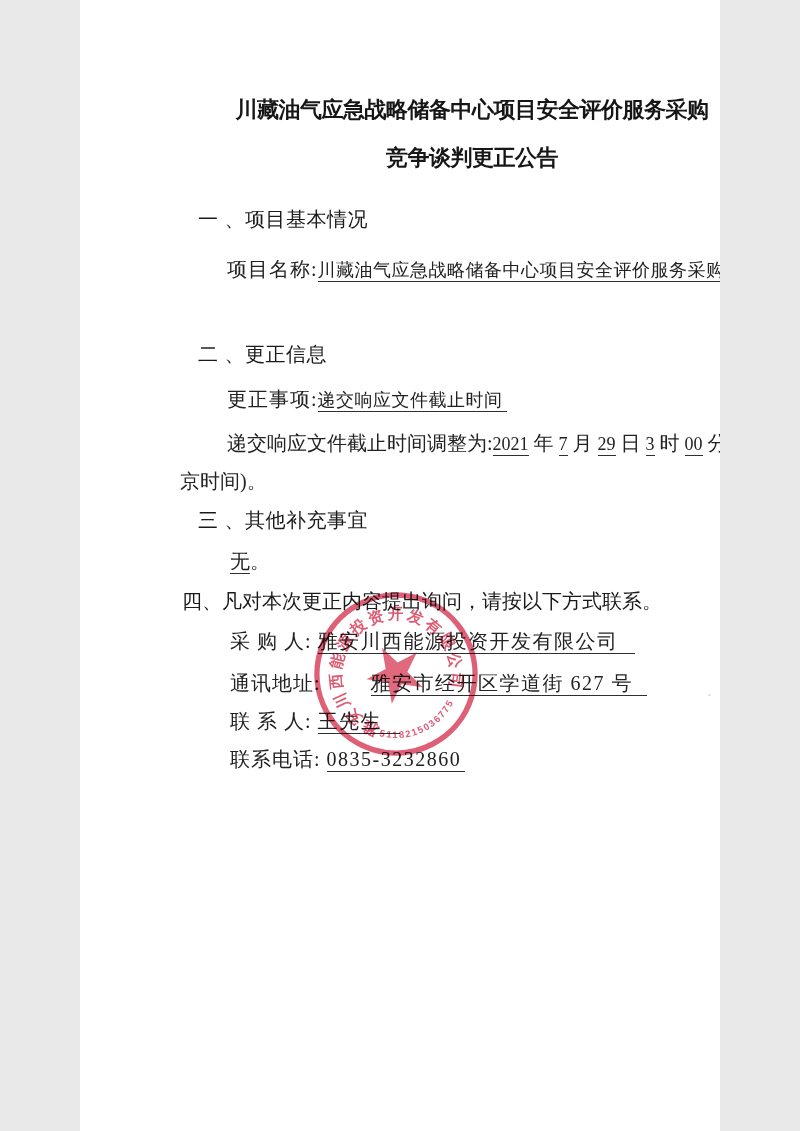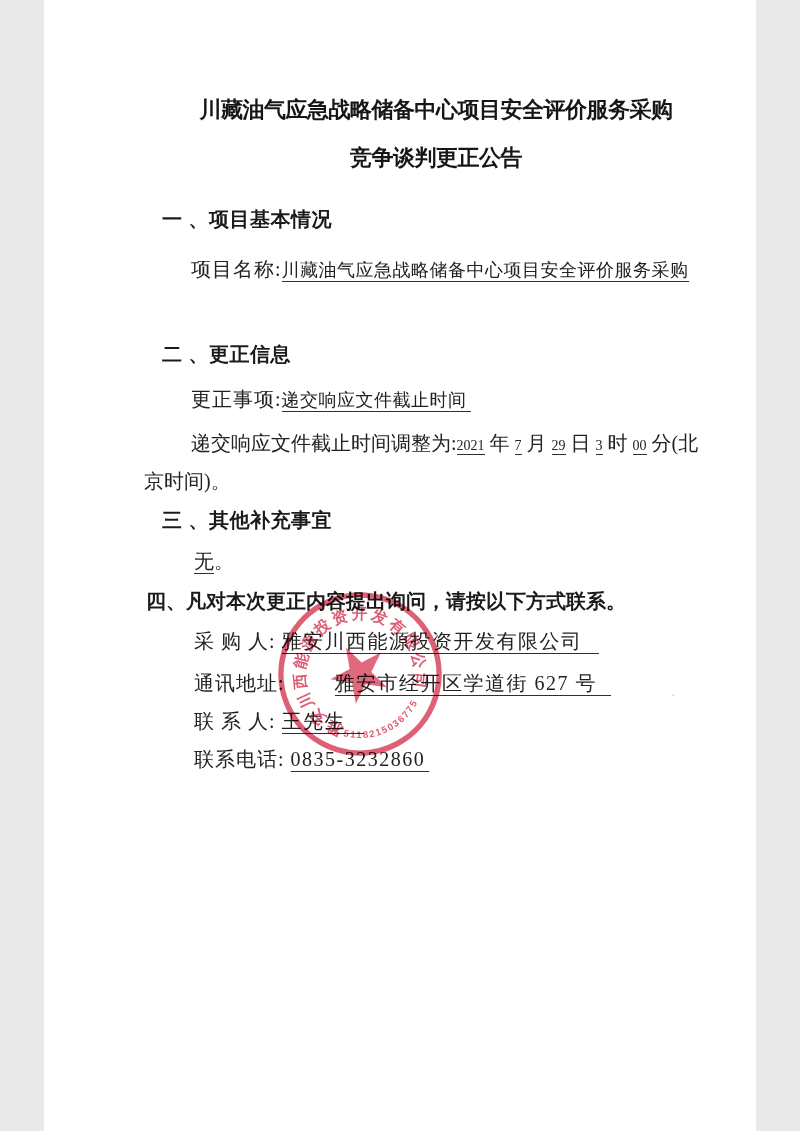--- a/index.html
+++ b/index.html
@@ -1,48 +1,48 @@
 <!DOCTYPE html>
 <html><head>
 <meta charset="utf-8">
 <style>
   html,body{margin:0;padding:0;background:#e9e9e9;}
   .page{
     position:relative;
-    width:712px;height:1131px;
+    width:640px;height:1131px;
     margin:0 auto;
     background:#ffffff;
     overflow:hidden;
     color:#1f1f1f;
     font-family:"Liberation Serif","DejaVu Serif",serif;
   }
   .abs{position:absolute;white-space:nowrap;}
   
   .title{
     position:absolute;top:94px;left:0;width:784px;
     text-align:center;
     font-family:"Liberation Sans","DejaVu Sans",sans-serif;
     font-weight:700;font-size:22px;letter-spacing:-0.5px;
     color:#161616;
   }
   .title .tl{line-height:32px;}
   .title .tl2{margin-top:16px;}
   
   .h{
     font-family:"Liberation Sans","DejaVu Sans",sans-serif;
-    font-weight:700;font-size:20px;color:#1a1a1a;
+    font-weight:400;font-size:20px;color:#1a1a1a;
     letter-spacing:0.5px;
   }
   
   .row{font-size:20px;color:#222;}
   .lbl{letter-spacing:1px;}
   .val{font-size:18px;letter-spacing:0.5px;}
   .cval{font-size:20px;letter-spacing:1.5px;}
   .u{border-bottom:1.5px solid #2f2f2f;padding-bottom:1px;}
-  .num{font-size:14px;}
+  .num{font-size:18px;}
   .tail-16{padding-right:16px;}
   .tail-14{padding-right:14px;margin-left:44px;}
   .tail-18{padding-right:18px;}
   .tail-4{padding-right:4px;}
   
   .stamp{
     position:absolute;left:221px;top:579px;width:190px;height:190px;
     mix-blend-mode:multiply;opacity:0.92;
     pointer-events:none;
   }

